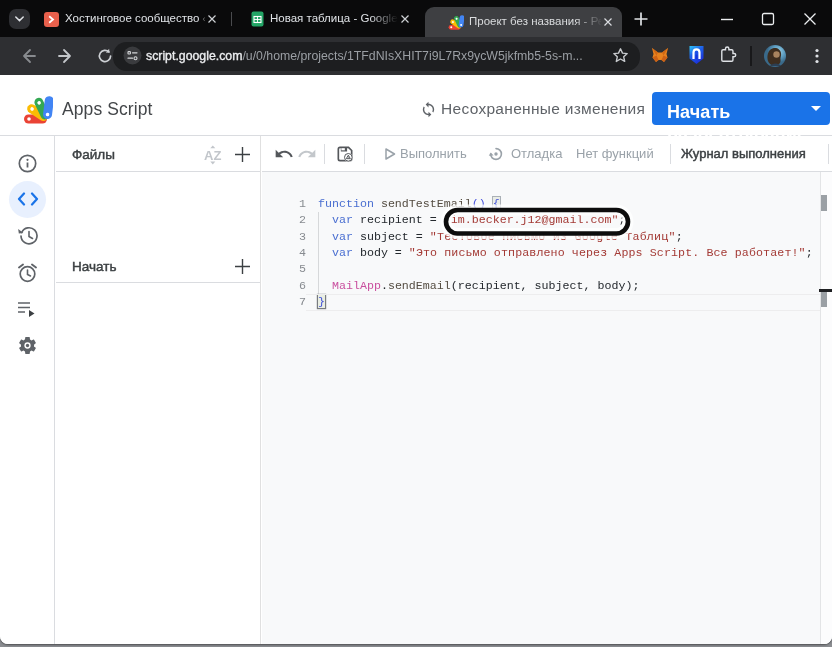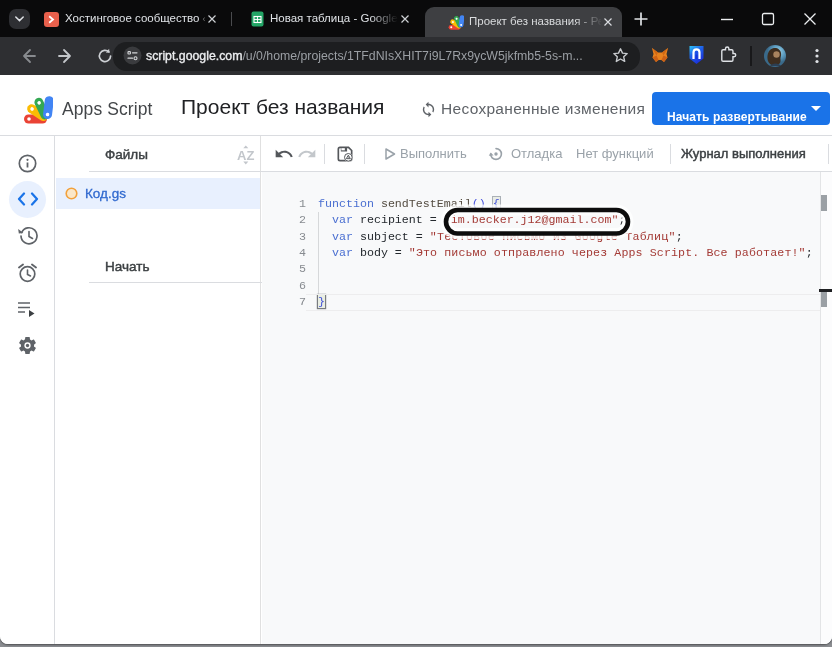--- a/index.html
+++ b/index.html
@@ -21,26 +21,26 @@
 .omni { position:absolute; left:113px; top:5px; width:527px; height:29px; border-radius:13.5px; background:#1d1e20; }
 .url { position:absolute; left:33px; top:6.5px; font-size:12.3px; white-space:nowrap; }
 .u1 { color:#ecedef; -webkit-text-stroke:0.35px #ecedef; }
 .u2 { color:#9b9fa4; }
 
 .hdr { position:absolute; left:0; top:75px; width:832px; height:61px; background:#fff; border-bottom:1px solid #dadce0; }
 .ttl1 { position:absolute; left:62px; top:24px; font-size:17.5px; color:#434649; letter-spacing:.1px; }
 .ttl2 { position:absolute; left:181px; top:20px; font-size:21px; color:#202124; }
 .unsaved { position:absolute; left:441px; top:25px; font-size:15.5px; letter-spacing:.3px; color:#5f6368; }
 .deploy { position:absolute; left:652px; top:17px; width:178px; height:33px; background:#1a73e8; border-radius:4px; color:#fff; }
-.deploy span { position:absolute; left:15px; top:18px; font-size:12px; font-weight:bold; letter-spacing:.1px; }
+.deploy span { position:absolute; left:15px; top:10px; font-size:18px; font-weight:bold; letter-spacing:.1px; }
 .deploy .arr { position:absolute; right:9px; top:14px; width:0; height:0; border-left:5px solid transparent; border-right:5px solid transparent; border-top:5px solid #fff; }
 
 .rail { position:absolute; left:0; top:136px; width:55px; height:508px; background:#fff; border-right:1px solid #dadce0; }
 .panel { position:absolute; left:56px; top:136px; width:205px; height:508px; background:#fff; border-right:1px solid #e0e0e0; }
-.prow { position:absolute; left:0; width:204px;margin-left:33px; }
+.prow { position:absolute; left:0; width:204px; }
 .ptext { font-size:13.5px; font-weight:normal; -webkit-text-stroke:0.45px #3c4043; color:#3c4043; }
 .selrow { position:absolute; left:0; top:42px; width:204px; height:31px; background:#e8f0fe; }
 .editor { position:absolute; left:262px; top:136px; width:570px; height:508px; background:#f8f9fa; }
 .etb { position:absolute; left:0; top:0; width:570px; height:36px; background:#fff; border-bottom:1px solid #dadce0; }
 .etbt { position:absolute; top:10px; font-size:13px; }
 .gray { color:#9aa2a9; }
 .dark { color:#3c4043; }
 .sep { position:absolute; top:8px; width:1px; height:20px; background:#dadce0; }
 
 .code { position:absolute; left:0; top:36px; width:570px; height:472px; font-family:"Liberation Mono", monospace; font-size:11.65px; }
@@ -213,21 +213,20 @@
       <g transform="rotate(64 26 25)">
           <rect x="3" y="20.5" width="23" height="9" rx="4.5" fill="#34a853"></rect>
           <circle cx="8" cy="25" r="1.8" fill="#fff"></circle>
         </g>
       <g transform="rotate(97 26 25)">
           <rect x="3" y="20.5" width="23" height="9" rx="4.5" fill="#4285f4"></rect>
           <circle cx="21.5" cy="25" r="1.8" fill="#fff"></circle>
         </g>
     </svg>
     <div class="ttl1">Apps Script</div>
-    <div class="ttl2">Проект без названия</div>
     <svg class="abs" style="left:420px;top:26px" width="17" height="17" viewBox="0 0 24 24">
         <path fill="#5f6368" d="M12 4V1L8 5l4 4V6c3.31 0 6 2.69 6 6 0 1.01-.25 1.97-.7 2.8l1.46 1.46C19.54 15.03 20 13.57 20 12c0-4.42-3.58-8-8-8zm0 14c-3.31 0-6-2.69-6-6 0-1.01.25-1.97.7-2.8L5.24 7.74C4.46 8.97 4 10.43 4 12c0 4.42 3.58 8 8 8v3l4-4-4-4v3z"></path>
       </svg>
     <div class="unsaved">Несохраненные изменения</div>
     <div class="deploy">
         <span>Начать развертывание</span>
         <div class="arr"></div>
       </div>
   </div>
 
@@ -266,26 +265,20 @@
     <div class="prow" style="top:0;height:36px;border-bottom:1px solid #dadce0;">
       <div class="ptext abs" style="left:16px;top:11px;">Файлы</div>
       <svg class="abs" style="left:148px;top:9px" width="22" height="20">
           <text x="0" y="15" font-size="13" font-weight="bold" fill="#c2c6cb" font-family="Liberation Sans">AZ</text>
           <path d="M6.3 3.2 L8.8 0.4 L11.3 3.2 Z" fill="#c2c6cb"></path>
           <path d="M6.3 16.6 L8.8 19.4 L11.3 16.6 Z" fill="#c2c6cb"></path>
         </svg>
       <svg class="abs" style="left:178px;top:10px" width="17" height="17">
           <path d="M8.5 1 L8.5 16 M1 8.5 L16 8.5" stroke="#3c4043" stroke-width="1.4"></path>
         </svg>
-    </div>
-    <div class="selrow">
-      <svg class="abs" style="left:9px;top:9px" width="13" height="13">
-          <circle cx="6.5" cy="6.5" r="5.3" fill="#fbe7c8" stroke="#f2a13c" stroke-width="1.6"></circle>
-        </svg>
-      <div class="abs" style="left:29px;top:8px;font-size:13.5px;color:#3069cf;-webkit-text-stroke:0.3px #3069cf;">Код.gs</div>
     </div>
     <div class="prow" style="top:113px;height:34px;border-bottom:1px solid #dadce0;">
       <div class="ptext abs" style="left:16px;top:10px;">Начать</div>
       <svg class="abs" style="left:178px;top:9px" width="17" height="17">
           <path d="M8.5 1 L8.5 16 M1 8.5 L16 8.5" stroke="#3c4043" stroke-width="1.4"></path>
         </svg>
     </div>
   </div>
 
   <div class="editor">
@@ -331,20 +324,21 @@
       <div class="num" style="left:0;top:89.2px;">5</div>
       <div class="num" style="left:0;top:105.55px;">6</div>
       <div class="num" style="left:0;top:121.9px;">7</div>
 
       <div class="abs" style="left:56px;top:40px;width:1px;height:82px;background:#d6d8da;"></div>
 
       <div class="cl" style="left:56px;top:23.8px;"><span class="kw">function</span><span class="blk"> </span><span class="fn">sendTestEmail</span><span style="color:#4450dd;">()</span><span class="blk"> </span><span class="blk" style="background:#e9ece6;box-shadow:0 0 0 1px #aab0b6;color:#3f4ed8;">{</span></div>
       <div class="cl" style="left:56px;top:40.15px;"><span class="blk">  </span><span class="kw">var</span><span class="blk"> recipient = </span><span class="str">"im.becker.j12@gmail.com"</span><span class="blk">;</span></div>
       <div class="cl" style="left:56px;top:56.5px;"><span class="blk">  </span><span class="kw">var</span><span class="blk"> subject = </span><span class="str" style="letter-spacing:.25px;">"Тестовое письмо из Google Таблиц"</span><span class="blk">;</span></div>
       <div class="cl" style="left:56px;top:72.85px;"><span class="blk">  </span><span class="kw">var</span><span class="blk"> body = </span><span class="str" style="letter-spacing:.1px;">"Это письмо отправлено через Apps Script. Все работает!"</span><span class="blk">;</span></div>
+      <div class="cl" style="left:56px;top:105.55px;"><span class="blk">  </span><span class="mg">MailApp</span><span class="blk">.</span><span class="fn">sendEmail</span><span class="blk">(recipient, subject, body);</span></div>
       <div class="cl" style="left:56px;top:121.9px;"><span style="background:#e9eee3;box-shadow:0 0 0 1.2px #797c80;color:#3f4ed8;">}</span></div>
       <div class="abs" style="left:44px;top:122px;width:514px;height:1px;background:#ededee;"></div>
       <div class="abs" style="left:44px;top:138px;width:514px;height:1px;background:#ededee;"></div>
 
       <div class="abs" style="left:558px;top:0;width:1px;height:472px;background:#e3e4e6;"></div>
       <div class="abs" style="left:559px;top:0;width:11px;height:472px;background:#fcfcfd;"></div>
       <div class="abs" style="left:559px;top:23px;width:6px;height:16px;background:#9ba0a5;"></div>
       <div class="abs" style="left:557px;top:117px;width:13px;height:3px;background:#1f2023;"></div>
       <div class="abs" style="left:559px;top:120px;width:6px;height:15px;background:#9ba0a5;"></div>
 

